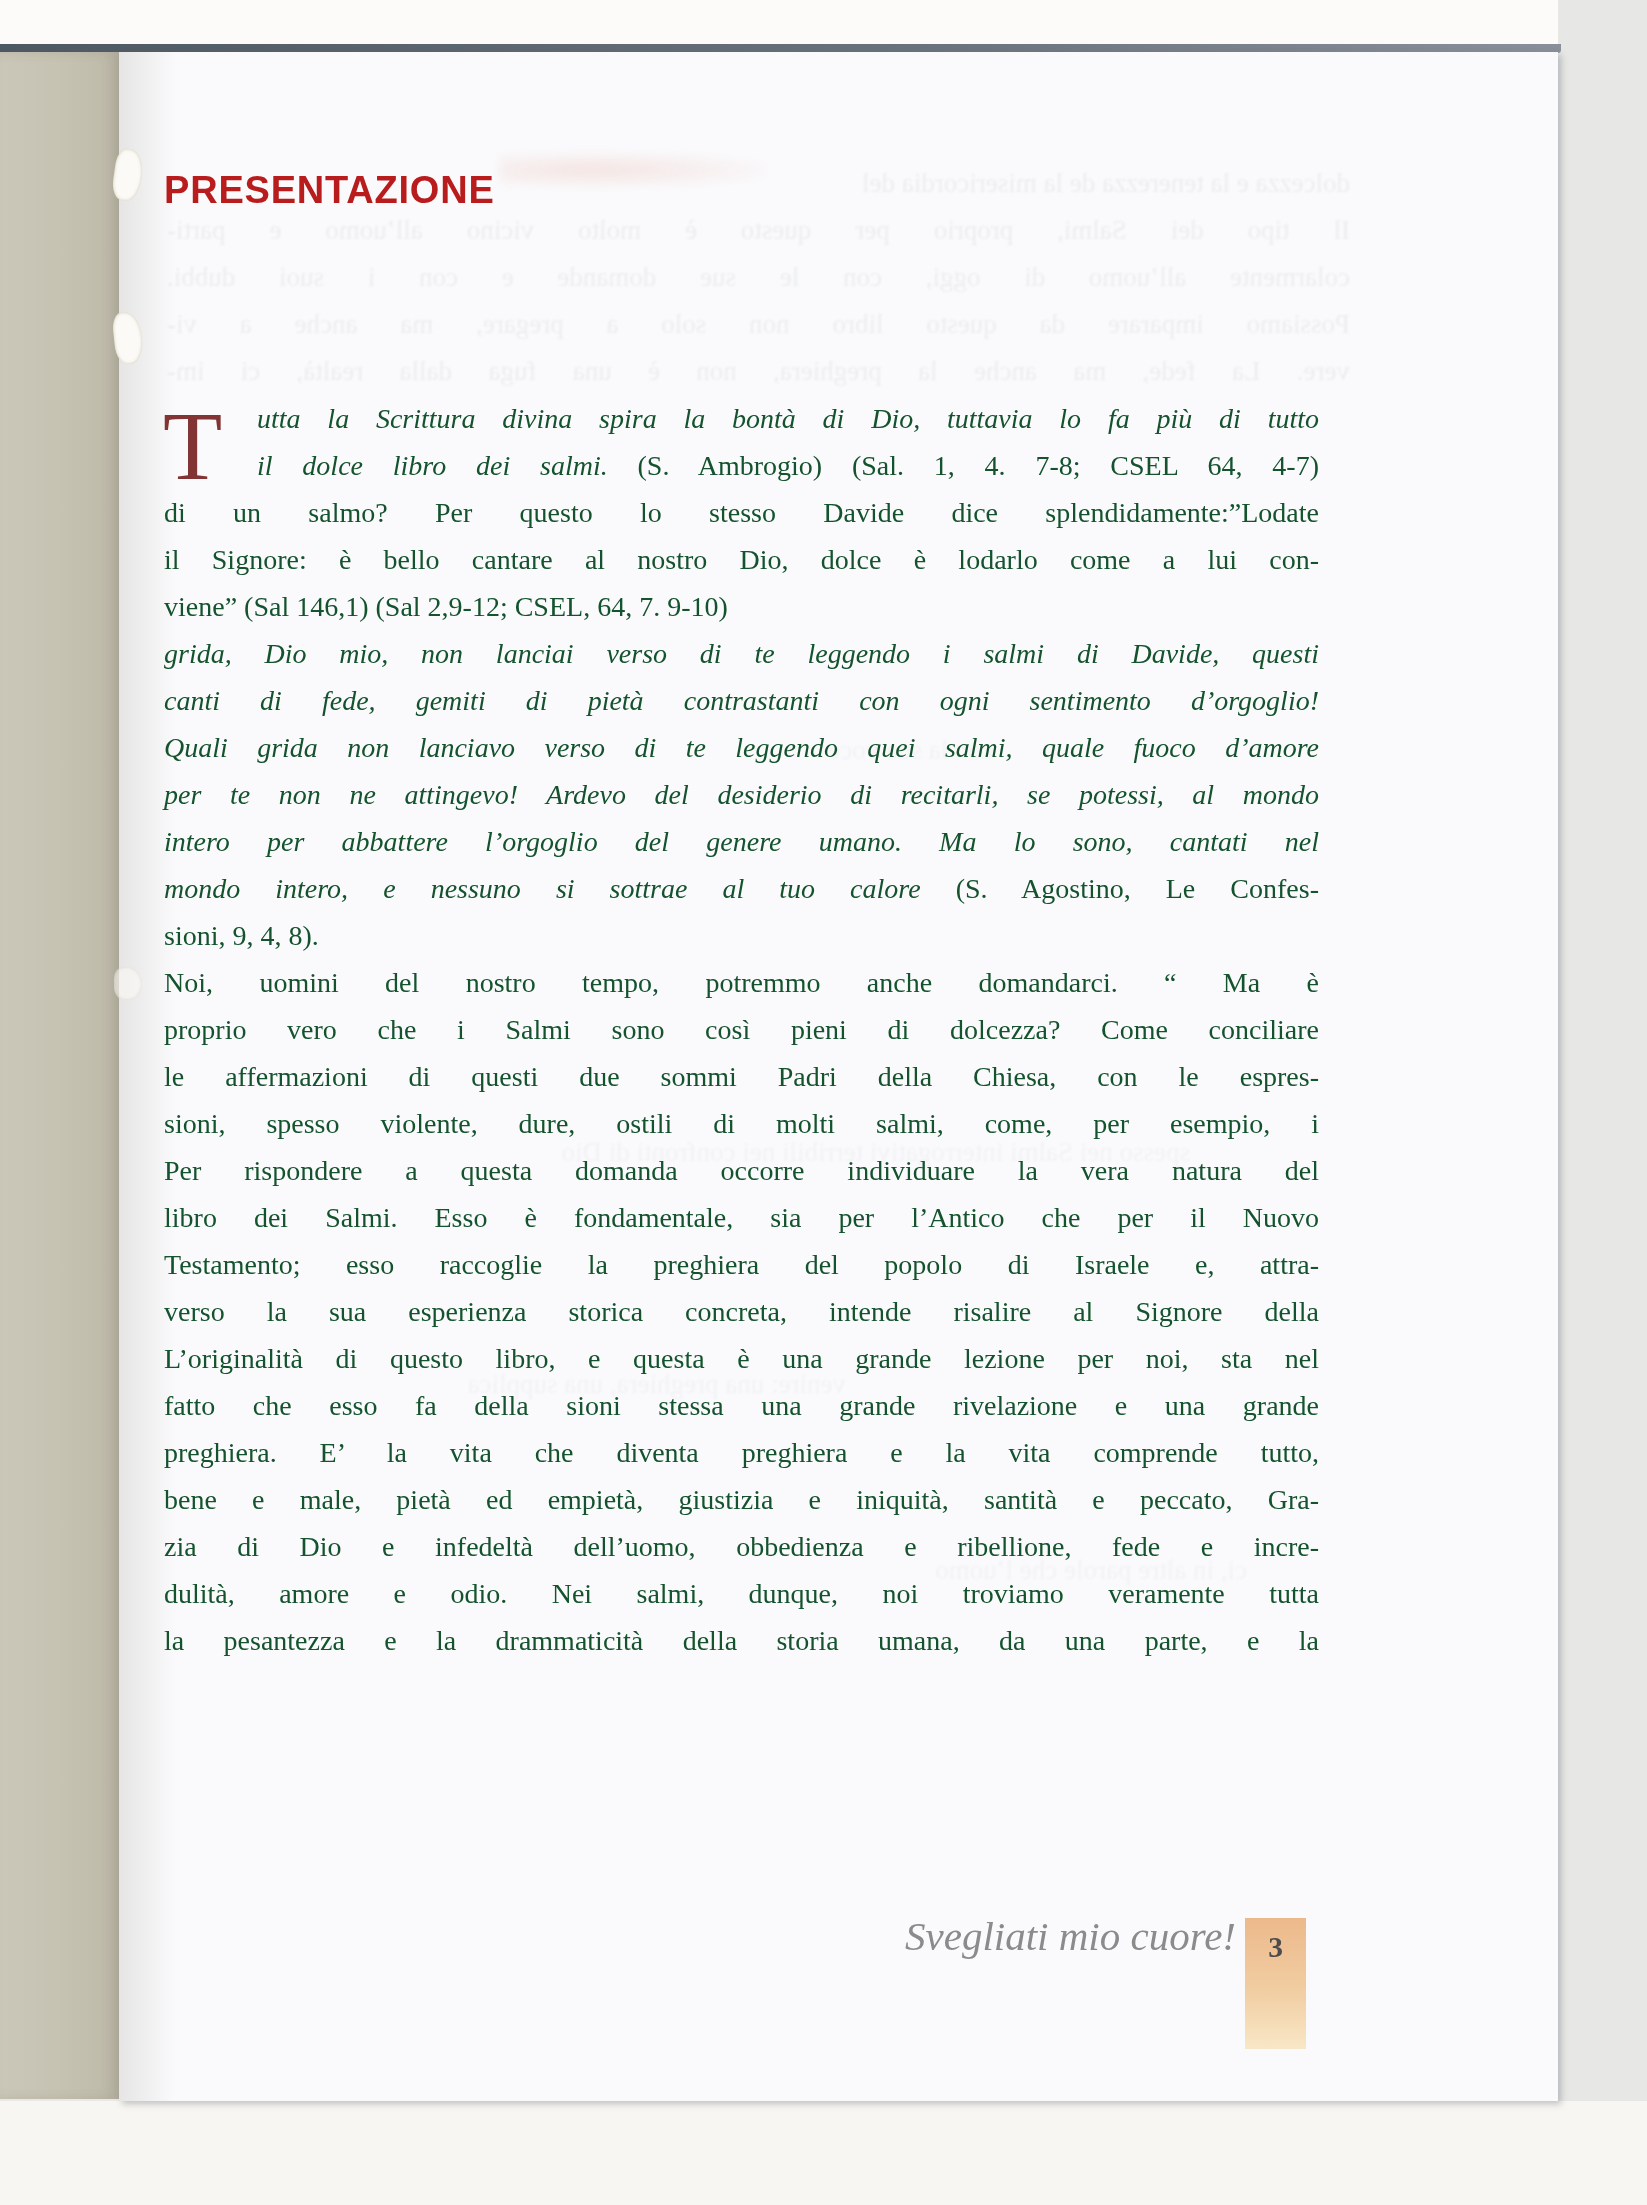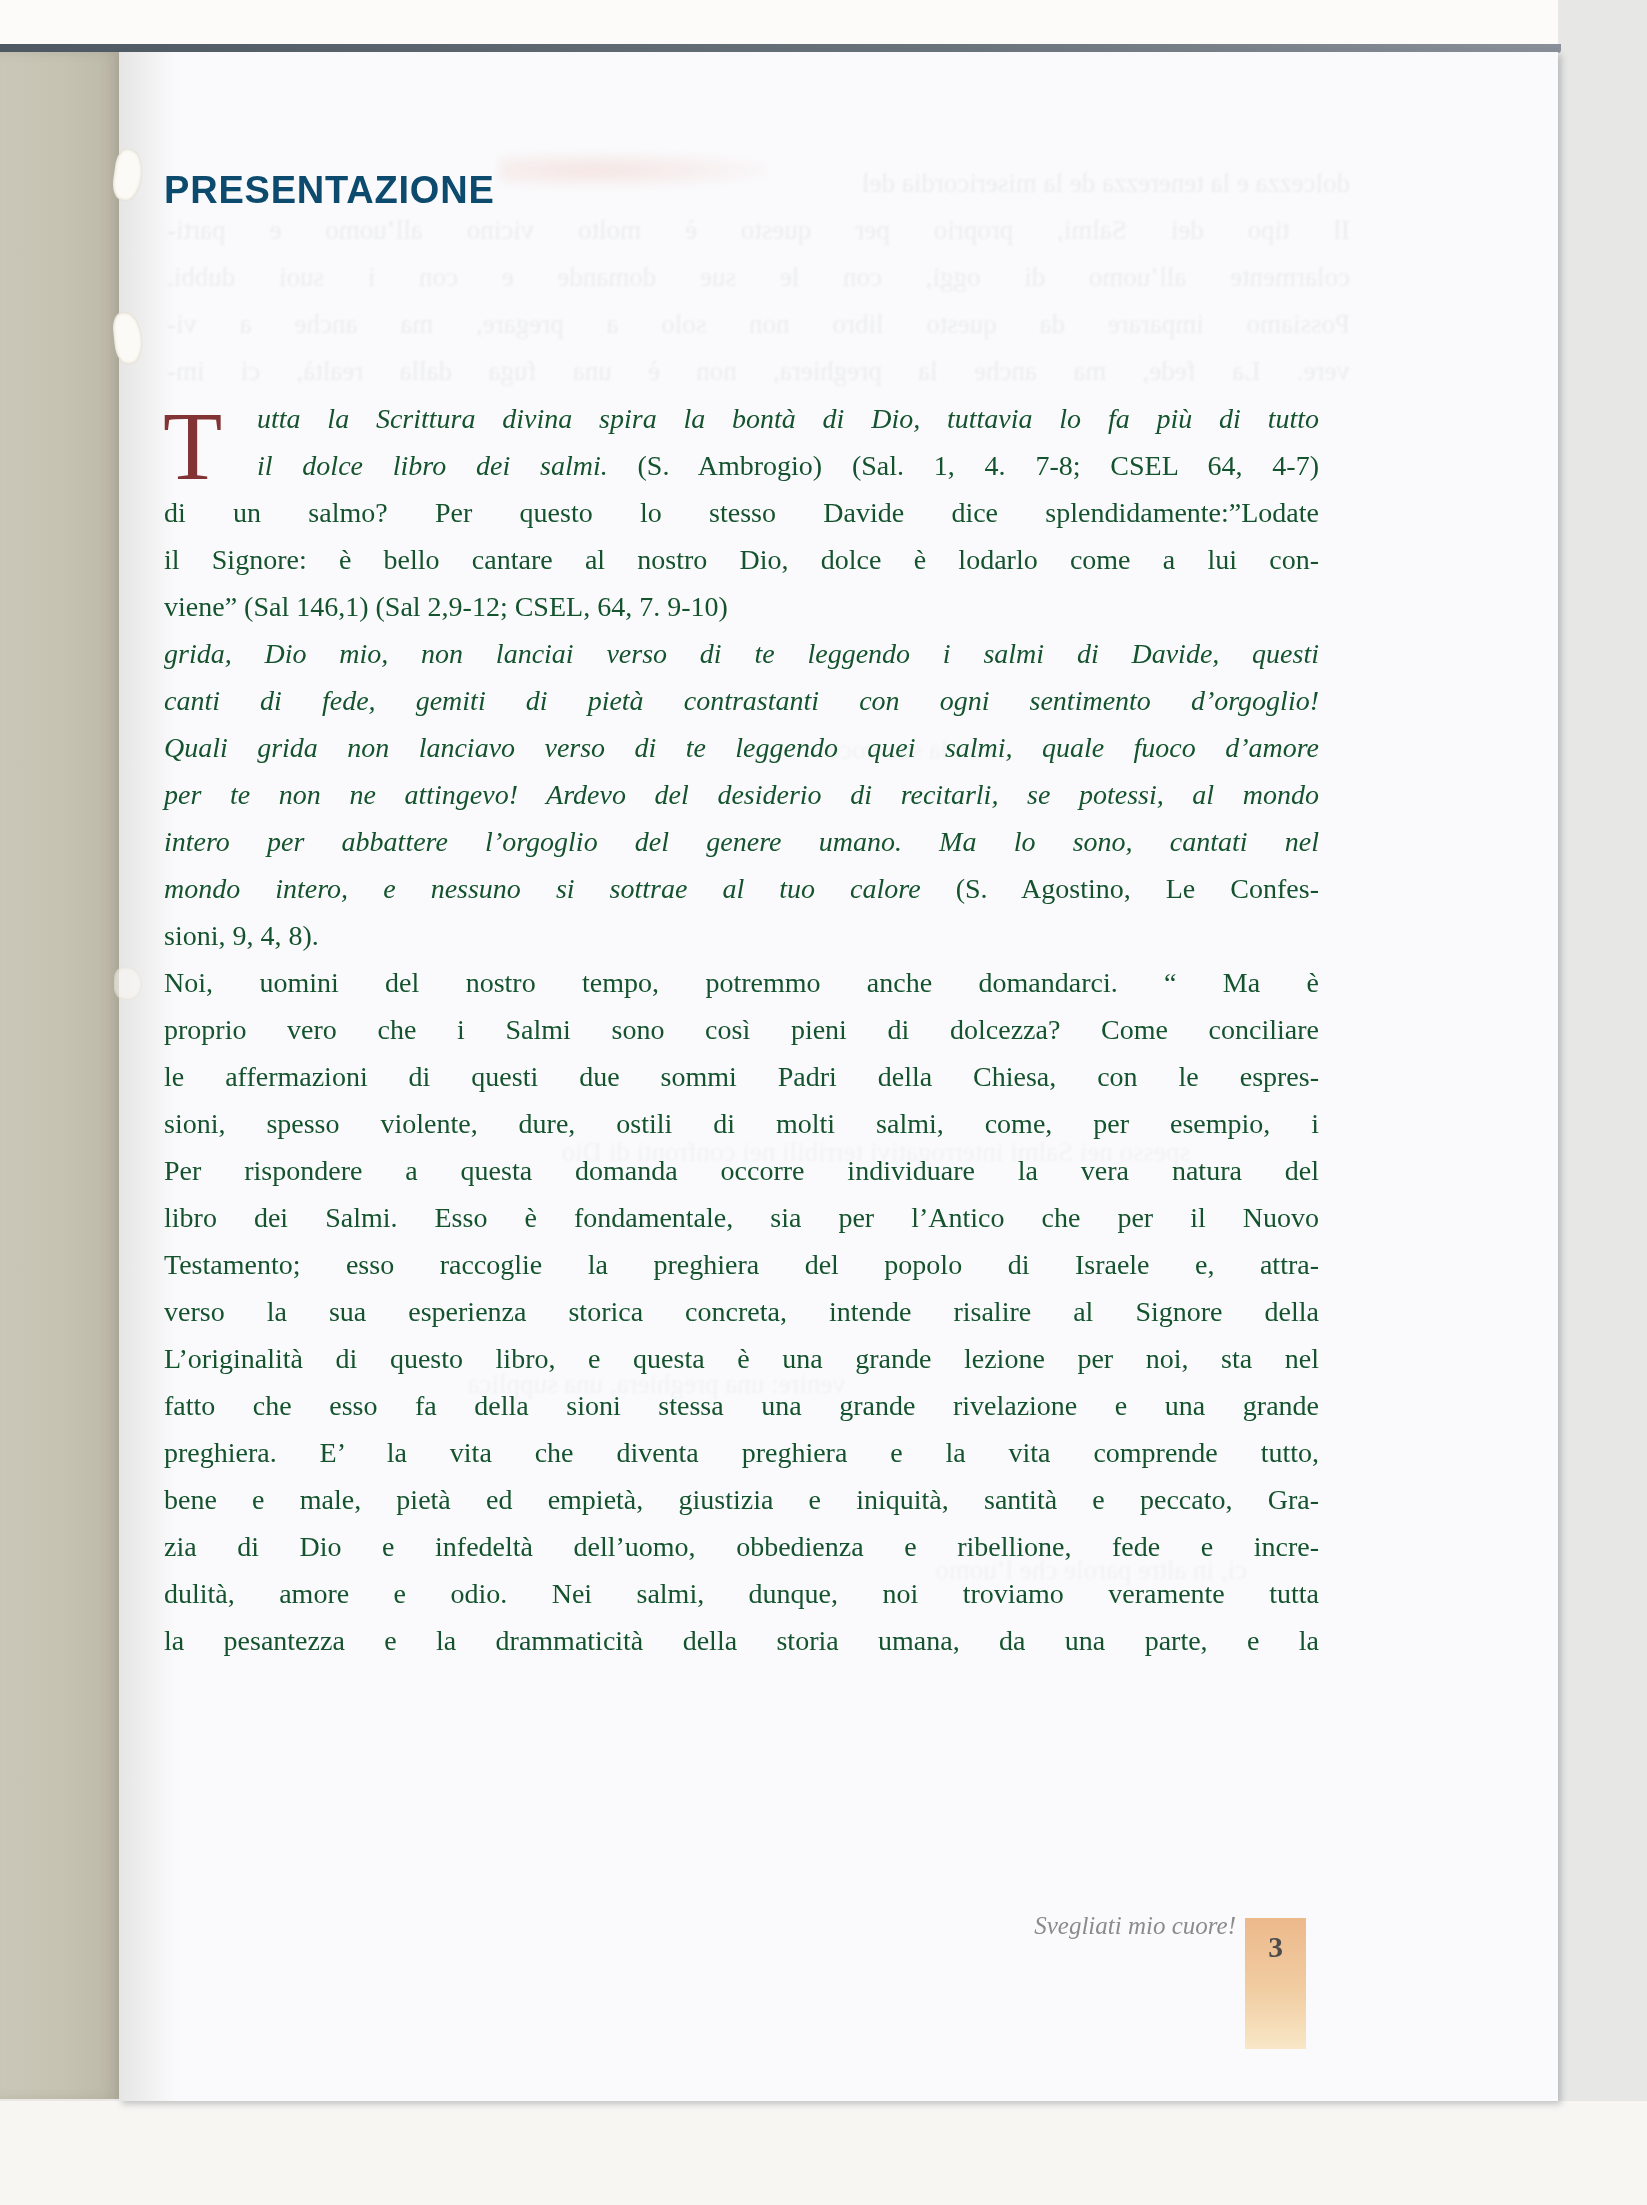--- a/index.html
+++ b/index.html
@@ -28,21 +28,21 @@
   .page-crease{position:absolute;left:0;top:0;width:57px;height:100%;
     background:linear-gradient(to right,rgba(160,155,145,.22),rgba(160,155,145,0));}
   .staple{position:absolute;left:-4.9px;width:28px;height:52px;background:#fbfaf6;border-radius:40% 60% 55% 45%;box-shadow:inset 0 0 3.3px rgba(150,135,90,.45);}
   .staple.s1{top:97px;transform:rotate(8deg);}
   .staple.s2{top:260px;transform:rotate(-6deg);}
   .staple.s3{top:915px;height:33px;opacity:.6;}
   
   .title{
     position:absolute;left:164px;top:144px;
     font-family:"Liberation Sans","DejaVu Sans",sans-serif;
-    font-weight:700;font-size:38px;letter-spacing:0.8px;color:#0c4a6e;
+    font-weight:700;font-size:38px;letter-spacing:0.8px;color:#b91c1c;
   }
   .title-bleed-smudge{
     position:absolute;left:499px;top:152px;width:270px;height:36px;opacity:.14;
     background:radial-gradient(ellipse at 35% 50%, #d2664a 0%, rgba(210,102,74,.35) 55%, rgba(210,102,74,0) 80%);
     filter:blur(4.9px);
   }
   
   .body-text{
     position:absolute;left:164px;top:395px;width:1155px;
     font-size:28px;color:#14532d;
@@ -51,21 +51,21 @@
   .line.j{text-align:justify;text-align-last:justify;}
   .line.ind{padding-left:93px;}
   .line .it{font-style:italic;}
   .dropcap{
     position:absolute;left:163px;top:404px;
     font-size:97px;line-height:.88;color:#823434;font-weight:400;
   }
   
   .footer-motto{
     position:absolute;left:164px;top:1912px;width:1072px;text-align:right;
-    font-style:italic;font-size:25px;color:#8b8b8b;
+    font-style:italic;font-size:41px;color:#8b8b8b;
   }
   .pagenum-box{
     position:absolute;left:1245px;top:1918px;width:61px;height:131px;
     background:linear-gradient(to bottom,#ecb98b,#f1cda2 55%,#f8e7c7);
     text-align:center;
   }
   .pagenum-box span{
     display:inline-block;margin-top:13px;font-size:29.5px;font-weight:700;color:#4c4c4c;
   }
   

